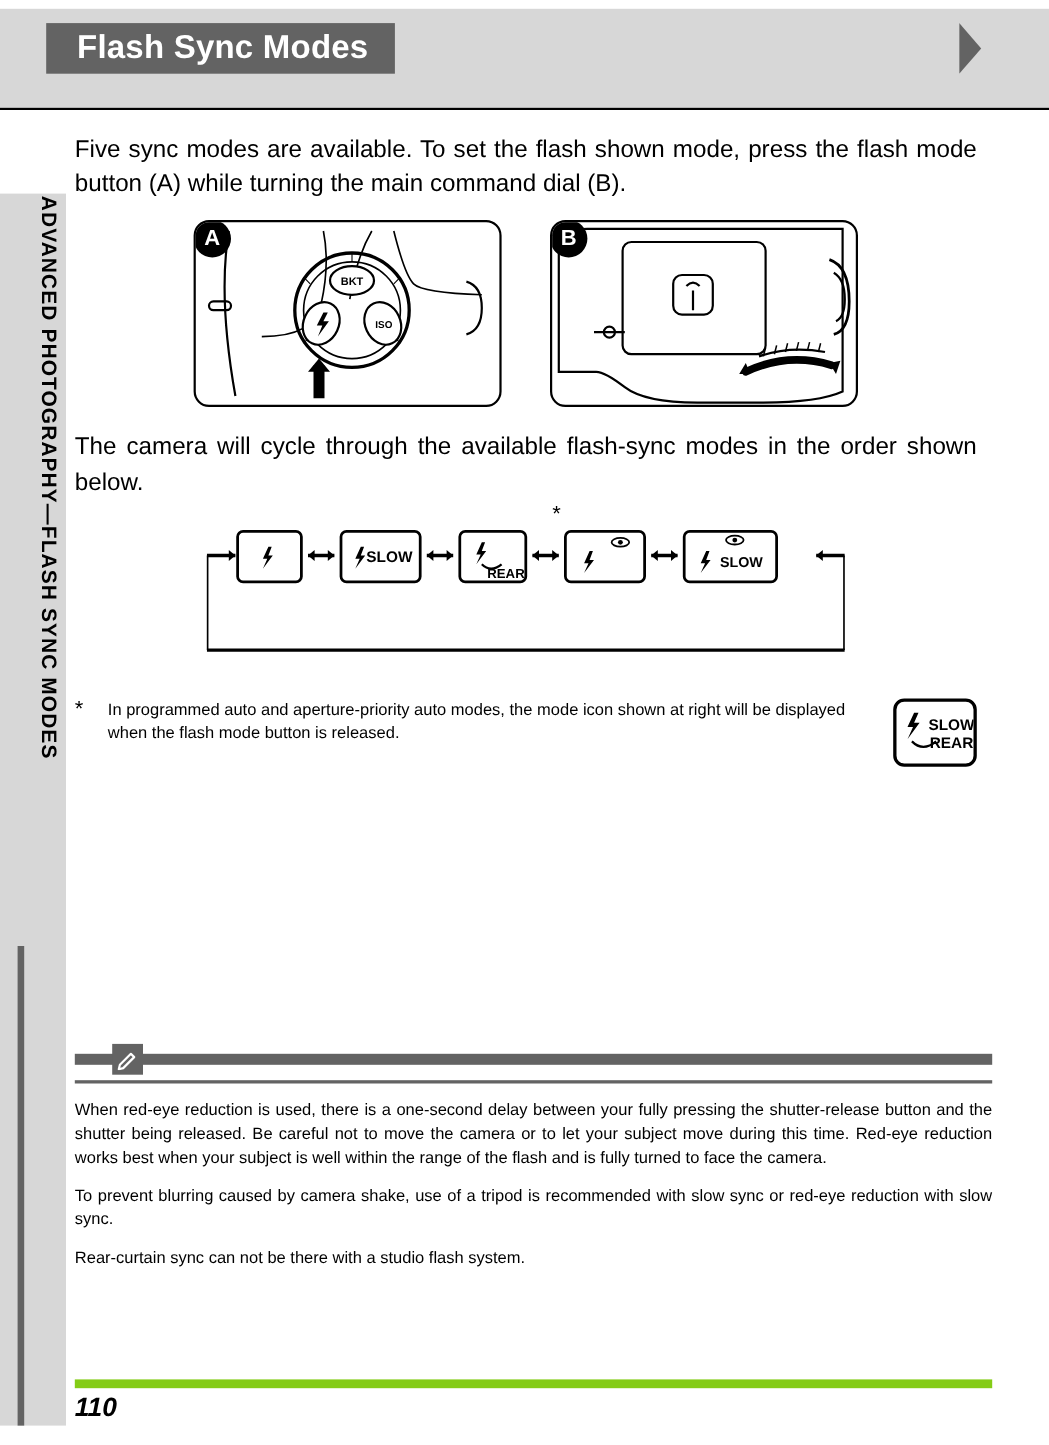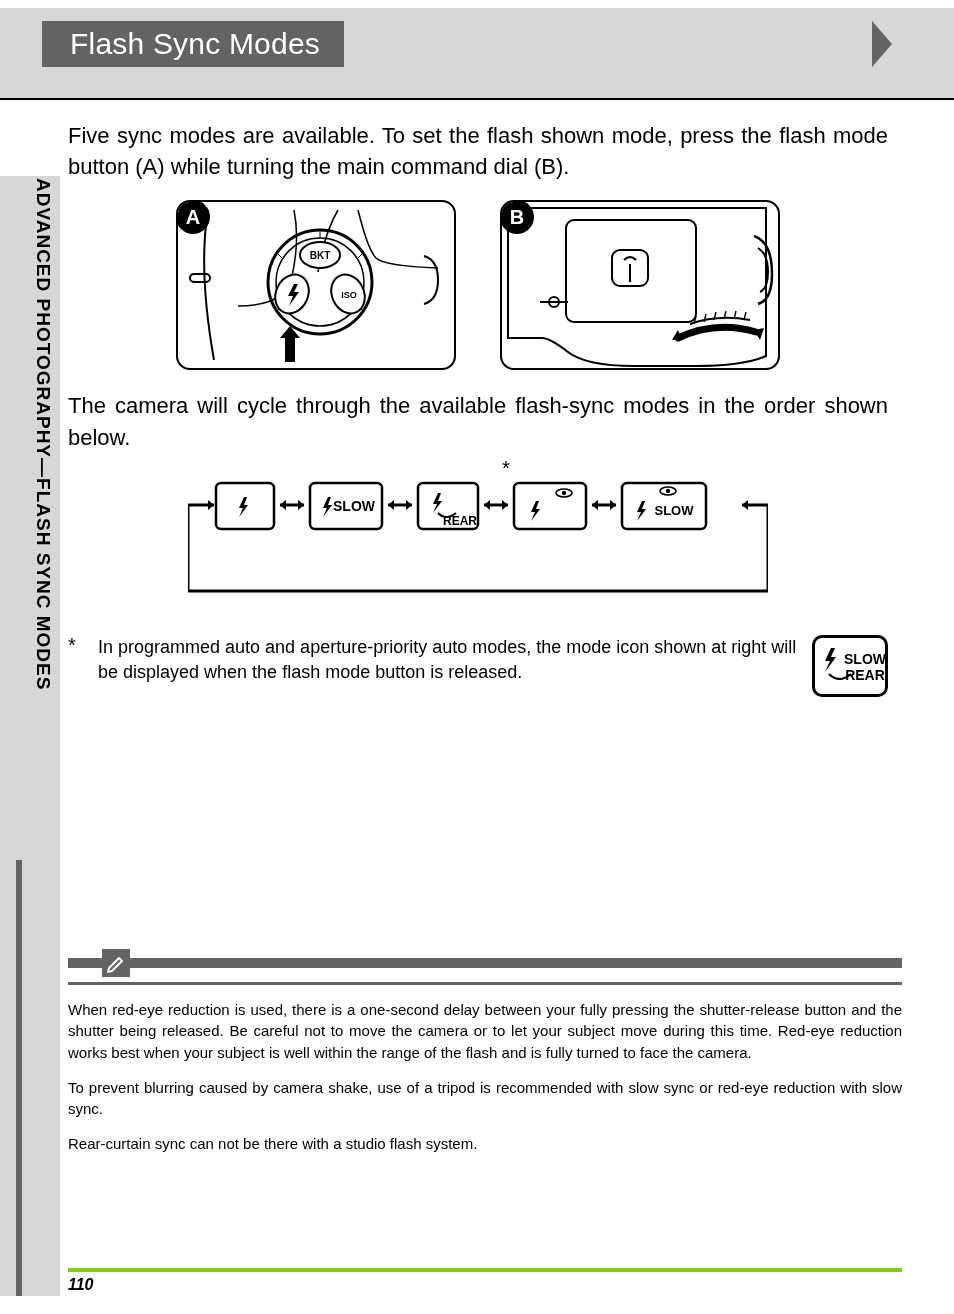--- a/index.html
+++ b/index.html
@@ -33,21 +33,21 @@
     height: 2px;
     background: #000;
   }
   .title-bar {
     position: absolute;
     top: 21px;
     left: 42px;
     height: 46px;
     background: #636363;
     color: #fff;
-    font-weight: 400;
+    font-weight: 700;
     font-size: 30px;
     line-height: 46px;
     padding: 0 24px 0 28px;
     letter-spacing: 0.2px;
     text-align: center;
   }
   .title-arrow {
     position: absolute;
     top: 21px;
     left: 872px;
@@ -149,21 +149,21 @@
     gap: 14px;
     margin-top: 4px;
   }
   .footnote-star {
     font-size: 20px;
     line-height: 1;
     width: 16px;
     flex: none;
   }
   .footnote-text {
-    font-size: 18px;
+    font-size: 15px;
     line-height: 1.42;
     flex: 1;
   }
   .footnote-icon {
     flex: none;
     width: 76px;
     height: 62px;
     border: 3px solid #000;
     border-radius: 10px;
     display:flex;
@@ -205,25 +205,25 @@
     line-height: 1.42;
     text-align: justify;
     margin-bottom: 14px;
   }
 
   .pagefoot {
     position: absolute;
     left: 68px;
     bottom: 20px;
     right: 52px;
-    border-top: 4px solid #84cc16;
+    border-top: 8px solid #84cc16;
     padding-top: 4px;
     font-style: italic;
     font-weight: 700;
-    font-size: 16px;
+    font-size: 24px;
   }
 </style>
 </head>
 <body>
 
 <div class="page">
 
   <div class="top-gray"></div>
   <div class="top-rule"></div>
 

